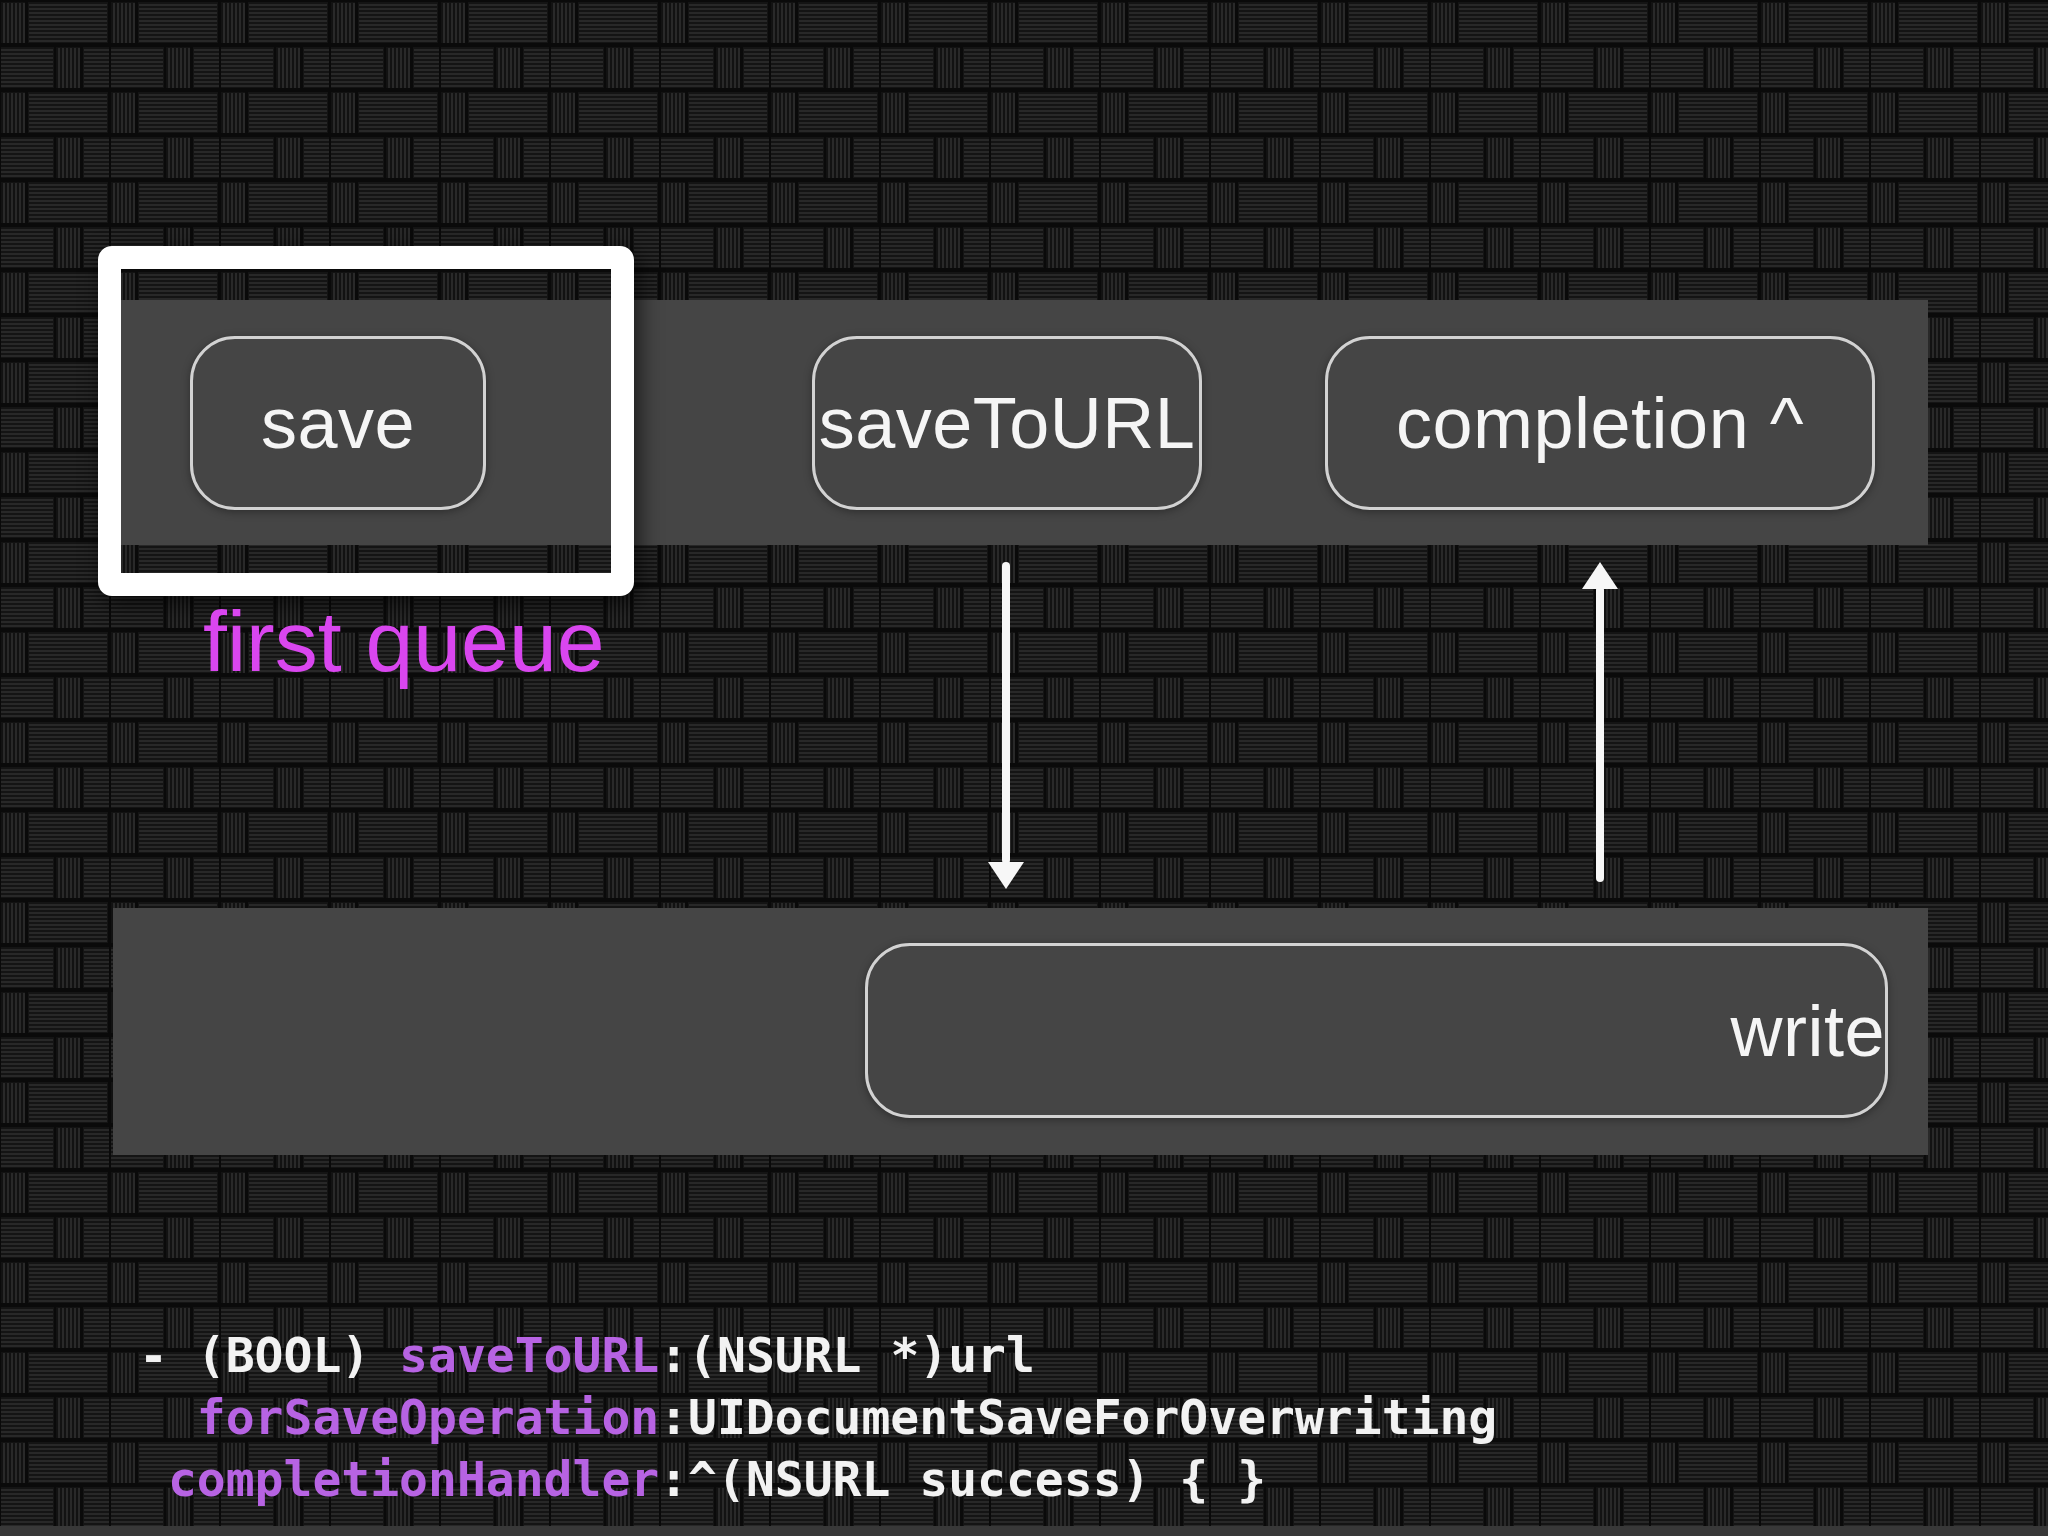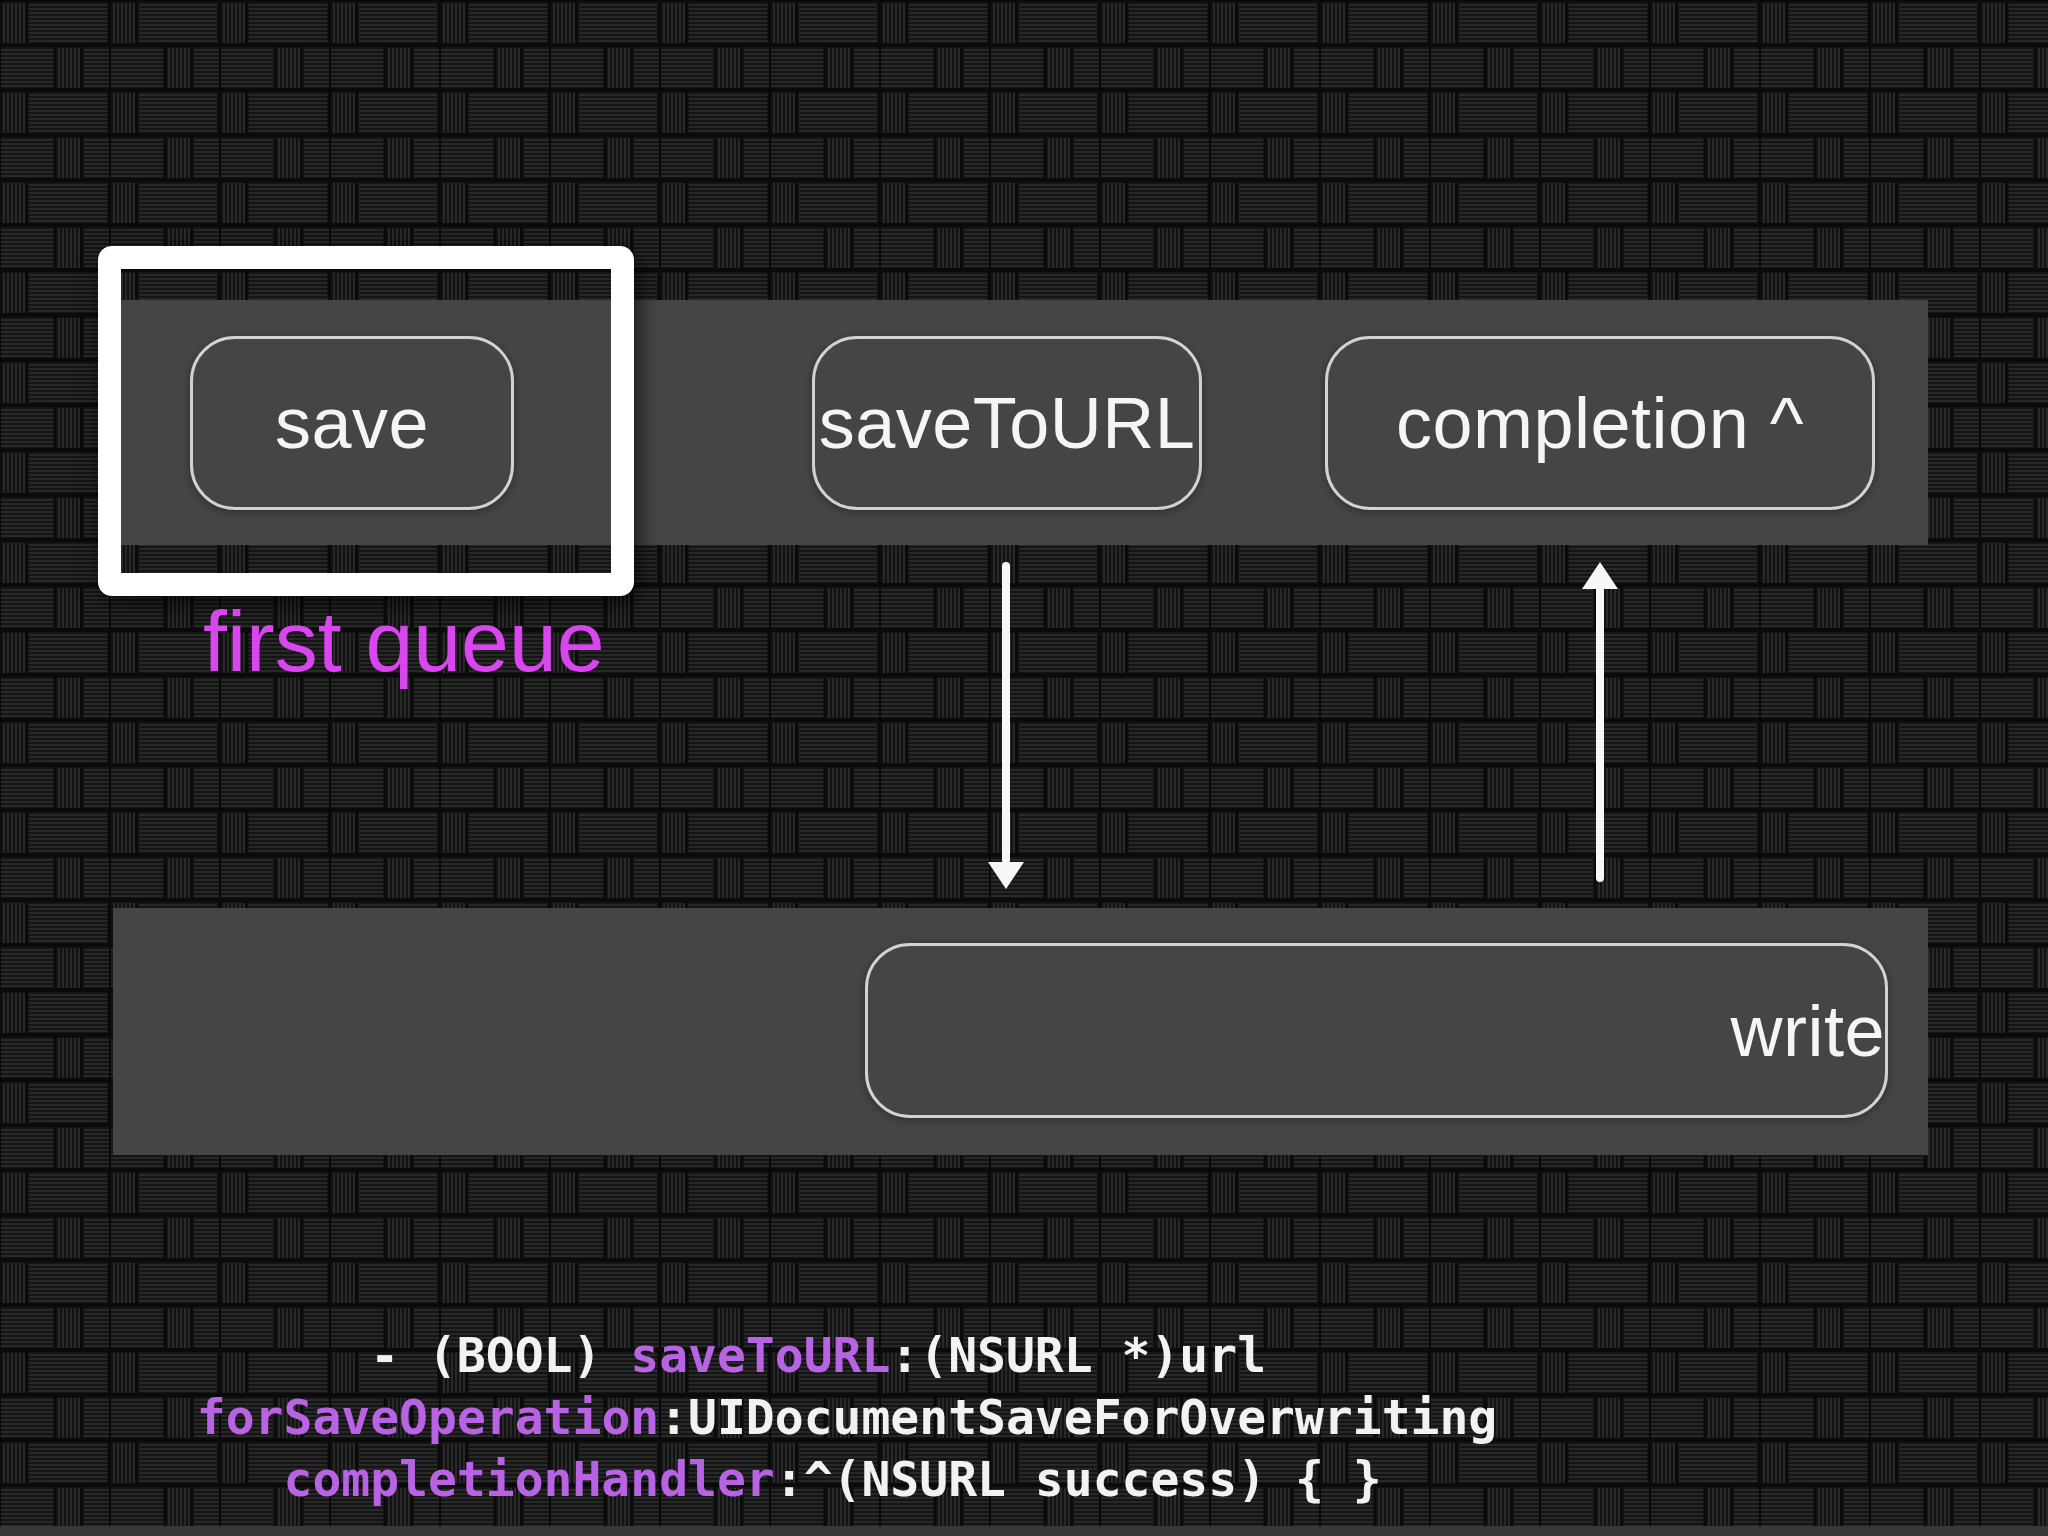--- a/index.html
+++ b/index.html
@@ -8,21 +8,21 @@
   .bg-svg{position:absolute;left:0;top:0;}
 
   .band{position:absolute;left:113px;width:1815px;background:#454545;}
   .band.first{top:300px;height:245px;}
   .band.bg{top:908px;height:247px;}
 
   .node{position:absolute;box-sizing:border-box;border:3px solid #d2d2d2;border-radius:45px;
         display:flex;align-items:center;justify-content:center;
         color:#f5f5f5;font-size:72px;line-height:1;letter-spacing:0.5px;
         box-shadow:0 2px 8px rgba(0,0,0,.35);}
-  .node.save{left:190px;top:336px;width:324px;height:174px;}
+  .node.save{left:190px;top:336px;width:296px;height:174px;}
   .node.snapshot{left:812px;top:336px;width:390px;height:174px;}
   .node.completion{left:1325px;top:336px;width:550px;height:174px;}
   .node.write{left:865px;top:943px;width:1023px;height:175px;justify-content:flex-end;padding-left:92px;}
 
   .highlight{position:absolute;left:98px;top:246px;width:536px;height:350px;box-sizing:border-box;
              border:23px solid #ffffff;border-radius:14px;
              box-shadow:5px 7px 22px rgba(0,0,0,.65);}
 
   .queue-label{position:absolute;color:#d946ef;font-size:86px;line-height:1;letter-spacing:0;}
   .queue-label.first{left:203px;top:598px;}
@@ -34,21 +34,21 @@
                border-left:18px solid transparent;border-right:18px solid transparent;}
   .arrow.down{left:988px;top:562px;height:327px;}
   .arrow.down .shaft{top:0;height:302px;}
   .arrow.down .head{bottom:0;border-top:27px solid #f7f7f7;}
   .arrow.up{left:1582px;top:562px;height:320px;}
   .arrow.up .shaft{bottom:0;height:296px;}
   .arrow.up .head{top:0;border-bottom:27px solid #f7f7f7;}
 
   .code{position:absolute;left:139px;top:1324px;margin:0;white-space:pre;
         font-family:"DejaVu Sans Mono",monospace;font-size:48px;line-height:62px;
-        color:#f2f2f2;font-weight:bold;text-align:center;}
+        color:#f2f2f2;font-weight:bold;}
   .code .kw{color:#b763e3;}
 
   .bottom-strip{position:absolute;left:0;top:1526px;width:2048px;height:10px;background:#383838;}
 </style>
 </head>
 <body>
 
 <div class="stage">
 
   <svg class="bg-svg" width="2048" height="1536" aria-hidden="true">

